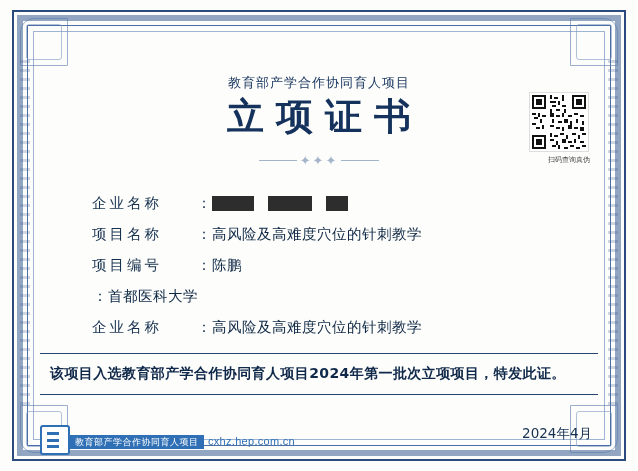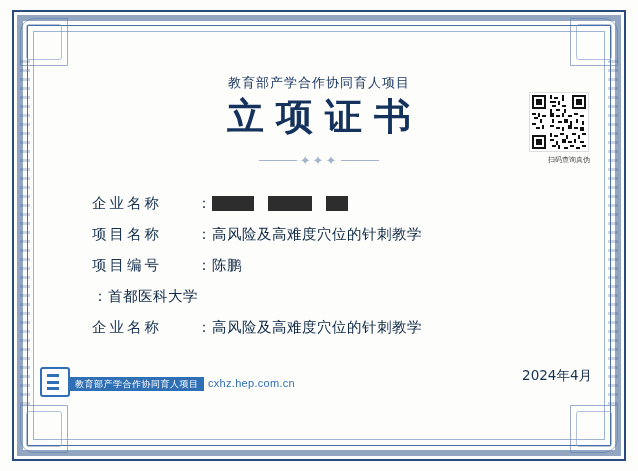--- a/index.html
+++ b/index.html
@@ -349,20 +349,21 @@
       </div>
 
       <div class="row">
         <span class="label">企业名称</span>
         <span class="colon">：</span>
         <span class="value">高风险及高难度穴位的针刺教学</span>
       </div>
 
     </div>
 
+    <div class="statement">该项目入选教育部产学合作协同育人项目2024年第一批次立项项目，特发此证。</div>
 
     <div class="footer">
       <div class="logo-box">
         <span class="logo-mark"></span>
         <span class="logo-txt">
           <span class="logo-top">教育部产学合作协同育人项目</span>
           <span class="logo-bot">cxhz.hep.com.cn</span>
         </span>
       </div>
       <div class="sign">

